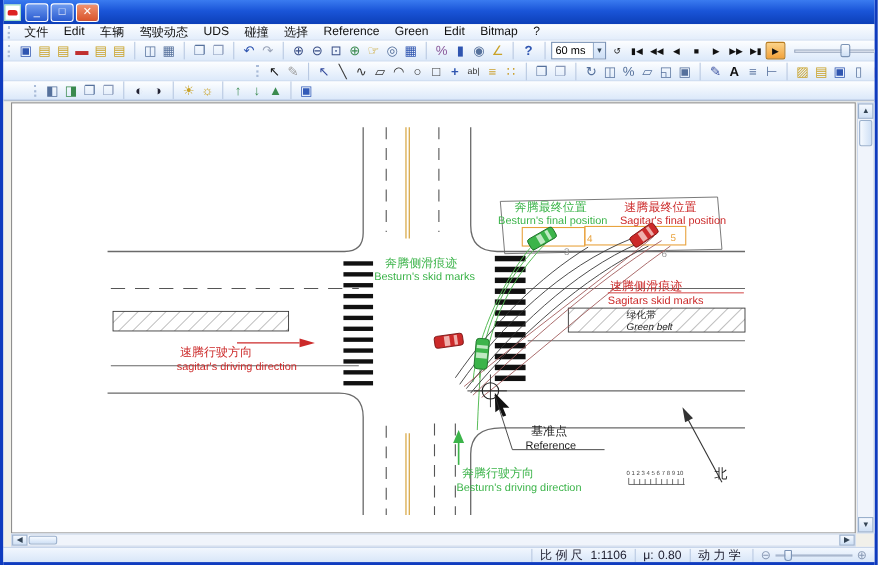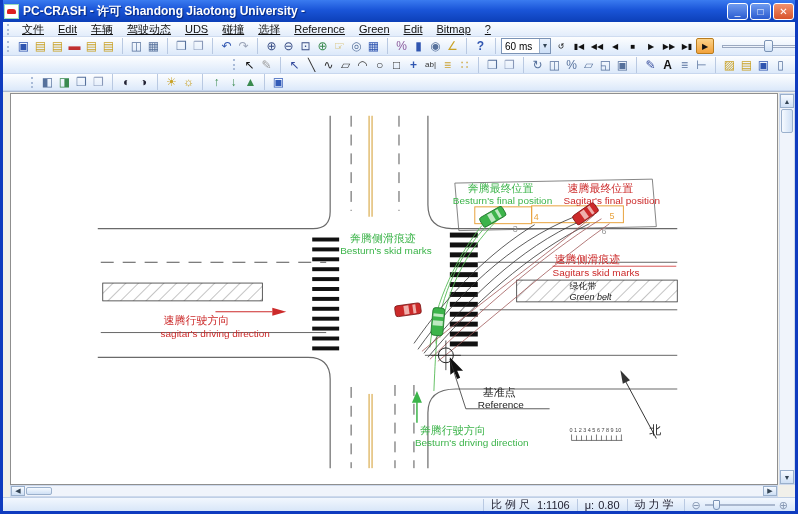--- a/index.html
+++ b/index.html
@@ -13,21 +13,21 @@
   .appicon::after{content:"";position:absolute;left:2px;top:4px;width:9px;height:5px;background:#d22;border-radius:2px 3px 1px 1px;}
   .title-text{font-size:12px;font-weight:bold;text-shadow:1px 1px 1px #05277a;white-space:nowrap;overflow:hidden;flex:1;}
   .wbtns{display:flex;gap:2px;}
   .wbtn{width:21px;height:17px;border-radius:3px;border:1px solid #fff;color:#fff;font-size:10px;line-height:15px;
         text-align:center;background:linear-gradient(180deg,#6f9bef,#2a5bd0);}
   .wbtn.close{background:linear-gradient(180deg,#f0926f,#d9542b);}
   
   .menubar{height:15px;flex:0 0 15px;background:linear-gradient(180deg,#fbfdff,#e3edfb);display:flex;align-items:center;
            font-size:11px;color:#111;border-bottom:1px solid #cfdcf0;padding-left:2px;}
   .grip{width:4px;height:11px;border-left:2px dotted #a9bbd8;margin:0 4px 0 2px;flex:0 0 4px;}
-  .menu-item{padding:0 7px;white-space:nowrap;text-decoration:underline;}
+  .menu-item{padding:0 7px;white-space:nowrap;}
   
   .tbrow{display:flex;align-items:center;background:linear-gradient(180deg,#fdfeff,#dce9fa);border-bottom:1px solid #c8d7ee;padding-left:2px;}
   .tb1{height:19px;flex:0 0 19px;}
   .tb2{height:18px;flex:0 0 18px;}
   .tb3{height:17px;flex:0 0 17px;}
   .tbi{width:17px;height:16px;display:inline-flex;align-items:center;justify-content:center;font-size:12px;line-height:16px;flex:0 0 auto;}
   .tbi.sep{border-left:1px solid #b9c9e2;margin-left:5px;padding-left:5px;width:23px;}
   .spacer2{width:226px;flex:0 0 226px;}
   .spacer3{width:24px;flex:0 0 24px;}
   
@@ -66,21 +66,20 @@
   .zbtn{font-size:11px;color:#8899b4;line-height:10px;}
   .bottomedge{height:3px;flex:0 0 3px;background:#0f3bbf;margin:0 -3px;}
 </style>
 </head>
 <body>
 
 <div class="win">
 
   <div class="titlebar">
     <div class="appicon"></div>
-    <div class="title-text">PC-CRASH - 许可 Shandong Jiaotong University -</div>
     <div class="wbtns">
       <div class="wbtn">_</div>
       <div class="wbtn">□</div>
       <div class="wbtn close">✕</div>
     </div>
   </div>
 
   <div class="menubar">
     <span class="grip"></span>
 

